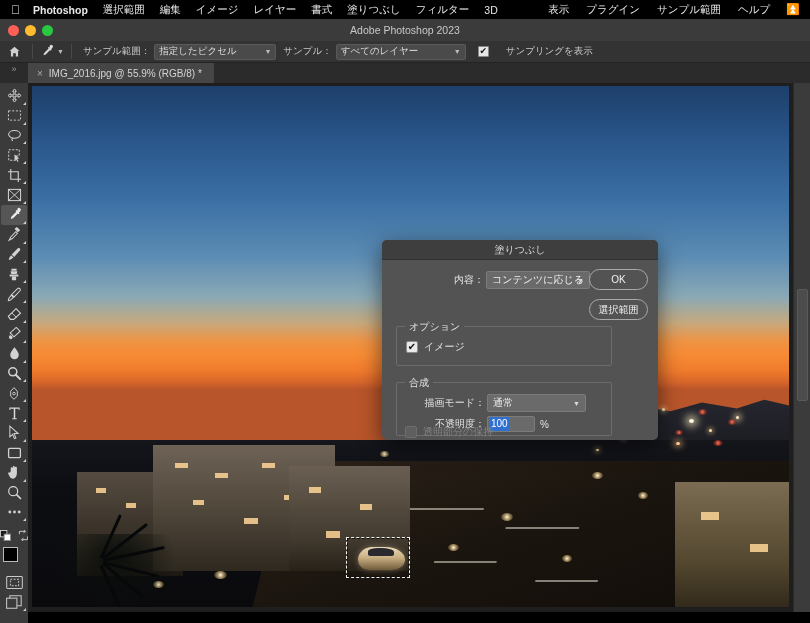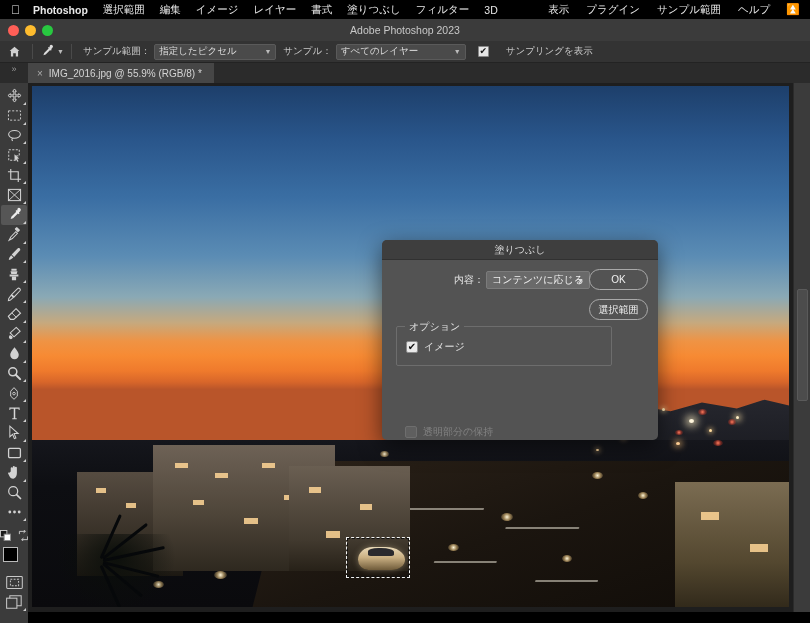--- a/index.html
+++ b/index.html
@@ -680,20 +680,39 @@
       </div>
 
       <div class="group g-options">
         <span class="group-title">オプション</span>
         <div class="dcheck" style="position:absolute;left:9px;top:13px">
           <span class="dcbox">✔</span>
           <span class="lbl">イメージ</span>
         </div>
       </div>
 
+      <div class="group g-blend">
+        <span class="group-title">合成</span>
+
+        <div style="position:absolute;left:0;top:11px;width:100%;display:flex;align-items:center">
+          <span class="lbl" style="width:88px;text-align:right">描画モード：</span>
+          <div class="dlg-select" style="width:99px;margin-left:2px">
+            <span>通常</span>
+            <span class="sc">▼</span>
+          </div>
+        </div>
+
+        <div style="position:absolute;left:0;top:33px;width:100%;display:flex;align-items:center">
+          <span class="lbl" style="width:88px;text-align:right">不透明度：</span>
+          <div class="numfield" style="margin-left:2px">
+            <span class="numsel">100</span>
+          </div>
+          <span class="lbl" style="margin-left:5px">%</span>
+        </div>
+      </div>
 
       <div class="dcheck" style="position:absolute;left:23px;top:165px">
         <span class="dcbox dim"></span>
         <span class="lbl dimtext">透明部分の保持</span>
       </div>
 
     </div>
   </div>
 
 </div>

